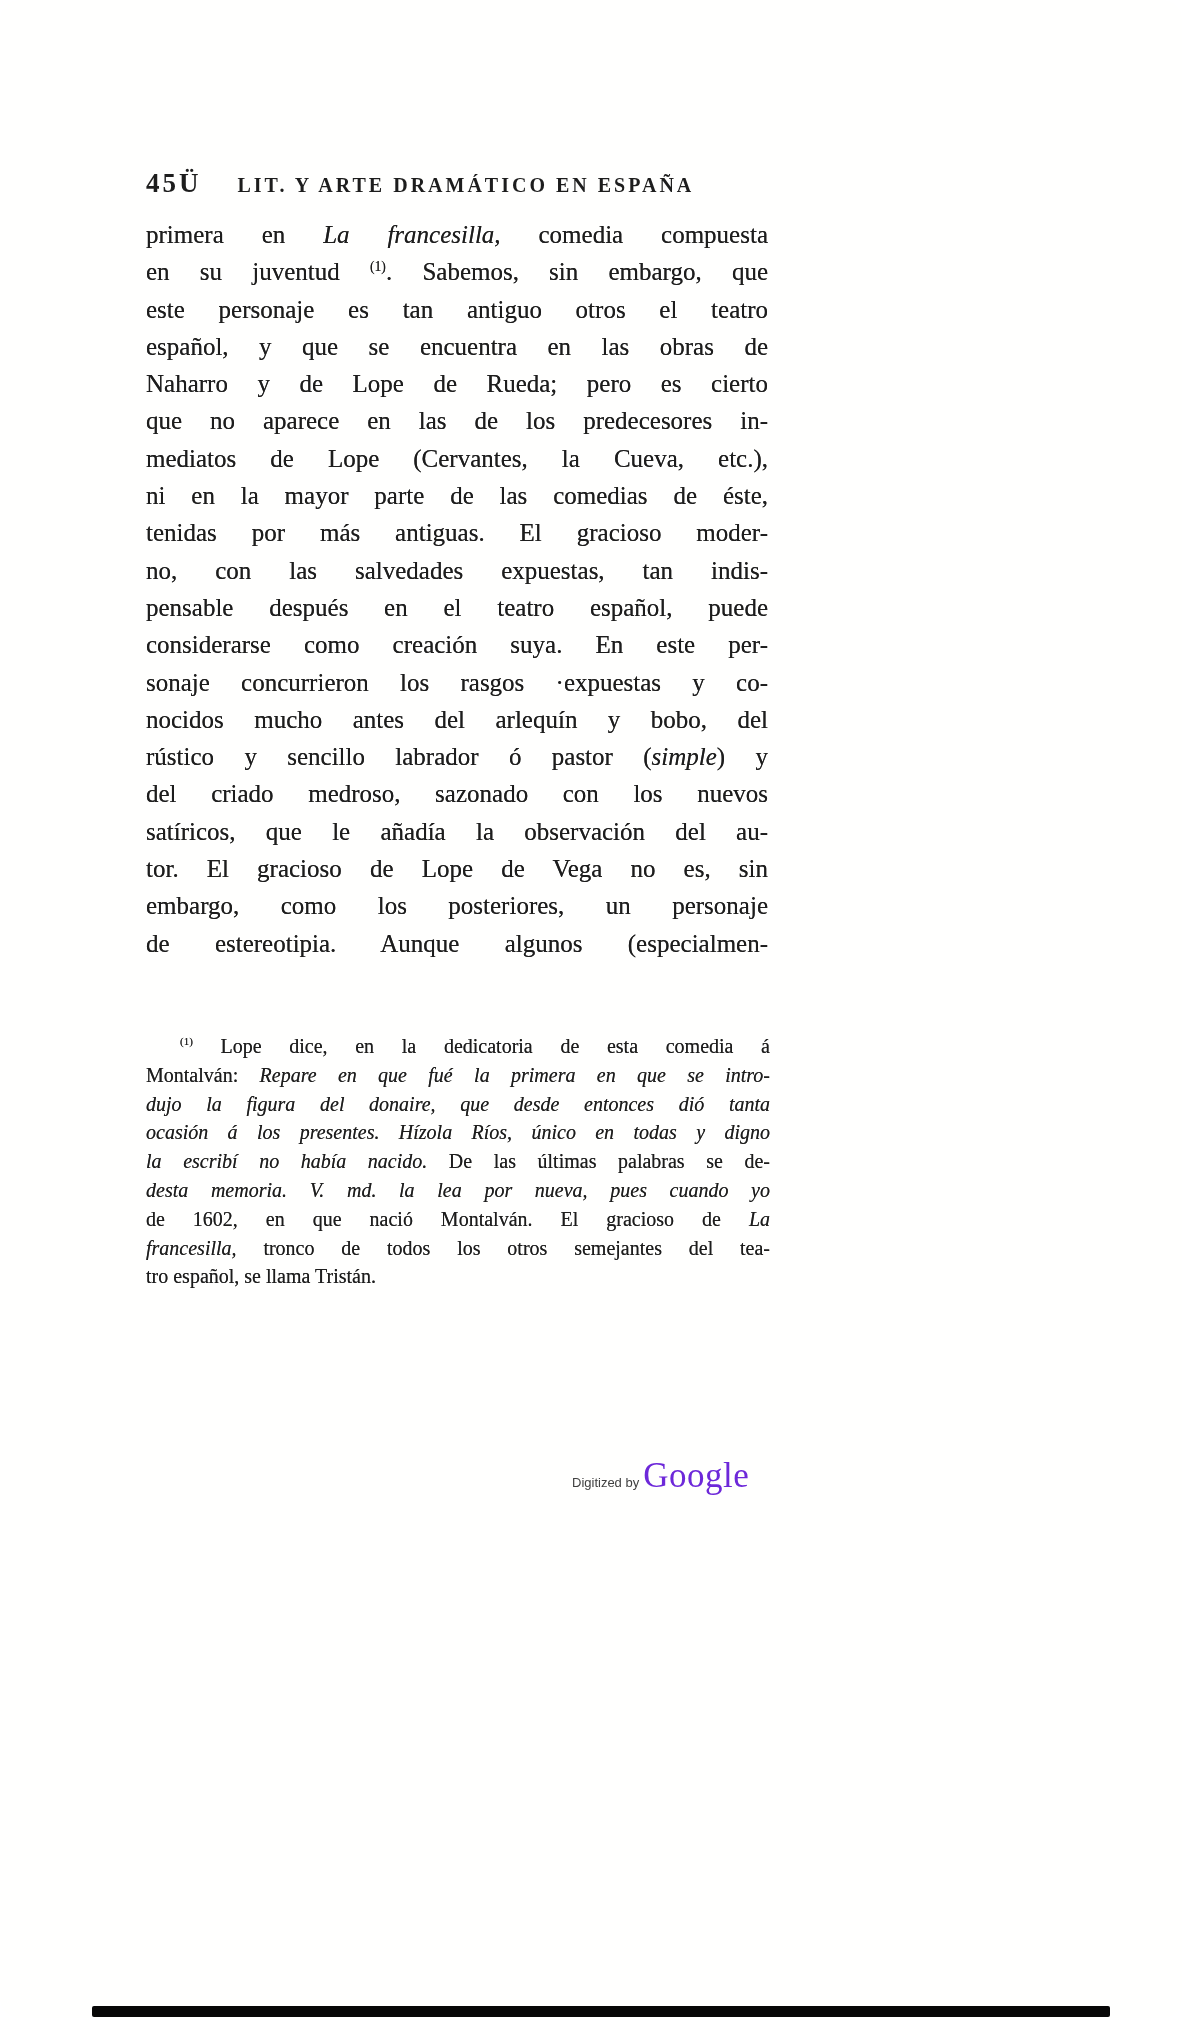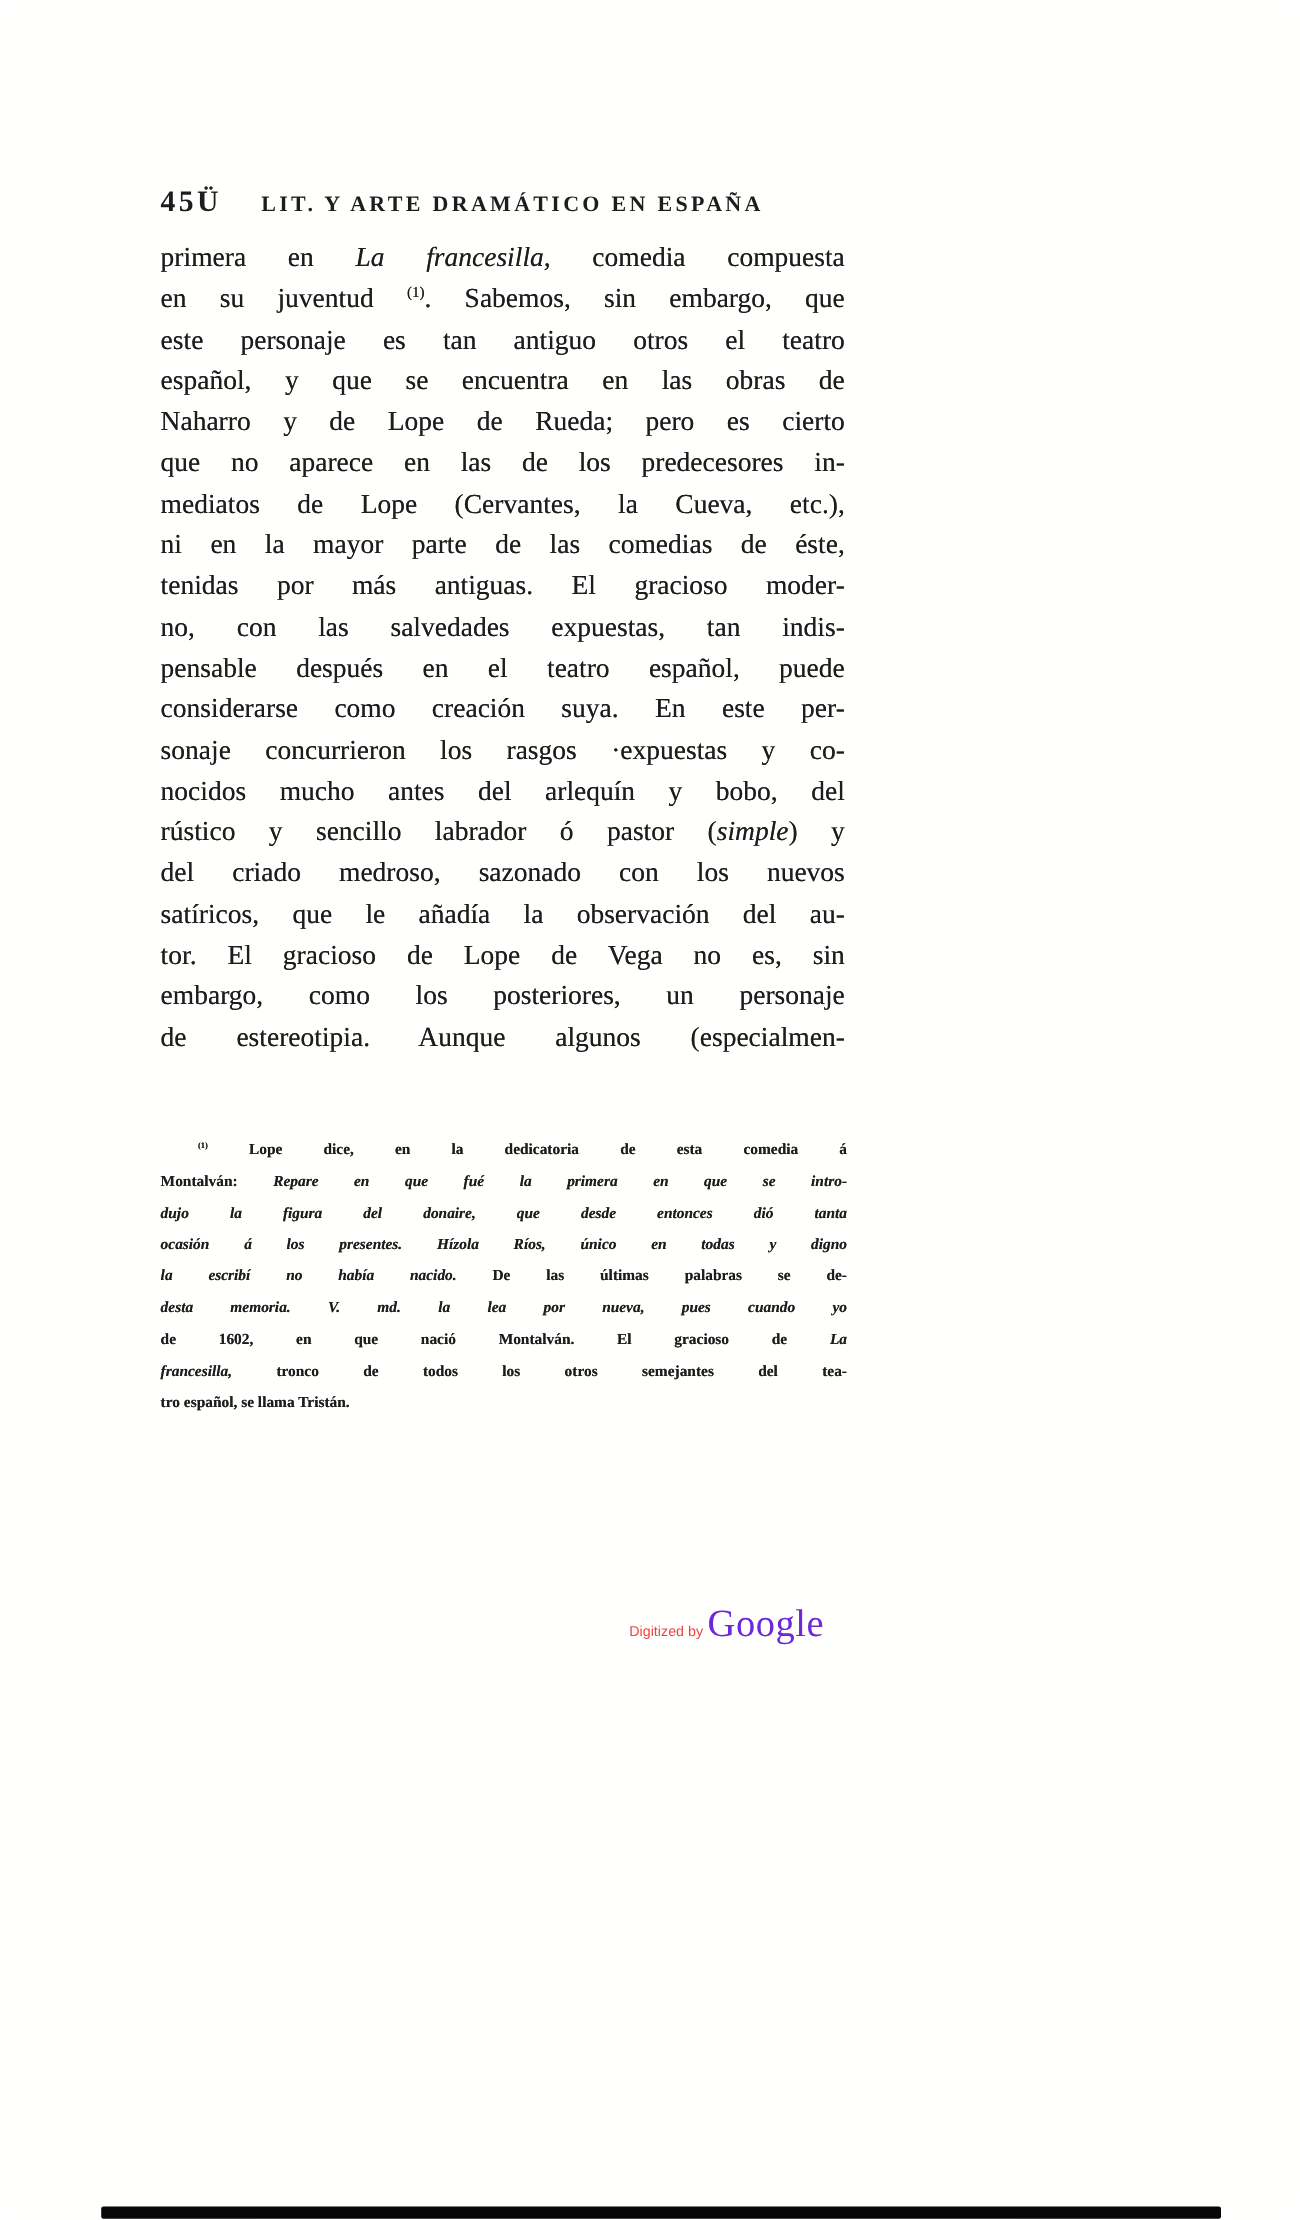--- a/index.html
+++ b/index.html
@@ -28,40 +28,39 @@
     margin-left: 36px;
     font-size: 20px; font-weight: 700; letter-spacing: 3px;
   }
   .body-text {
     position: absolute; left: 146px; top: 216px; width: 622px;
     font-size: 25px; line-height: 37.3px;
     text-shadow: 0 0 0.5px rgba(10,10,10,0.75);
   }
   .footnote {
     position: absolute; left: 146px; top: 1032px; width: 624px;
-    font-size: 14px; line-height: 28.8px;
+    font-size: 20px; line-height: 28.8px;
     text-shadow: 0 0 0.4px rgba(10,10,10,0.7);
-    font-weight: bold;
   }
   .line {
     text-align: justify;
     text-align-last: justify;
     text-justify: inter-word;
   }
   .line.nj { text-align-last: left; }
   .line.ind { text-indent: 34px; }
   .line i { font-style: italic; }
   sup { font-size: 0.55em; vertical-align: super; line-height: 0; }
   .digitized {
     position: absolute; top: 1456px; left: 572px; width: 200px;
     display: flex; align-items: baseline; white-space: nowrap;
   }
   .dig-label {
     font-family: "Liberation Sans", sans-serif;
-    font-size: 13px; color: #ef4444;
+    font-size: 13px; color: #404040;
   }
   .dig-logo {
     font-size: 35px; color: #6d28d9; margin-left: 4px;
     letter-spacing: 0.5px;
   }
   .bottom-bar {
     position: absolute; bottom: 1px; left: 92px; right: 72px; height: 11px;
     background: #070707; border-radius: 2px;
   }
 </style>

